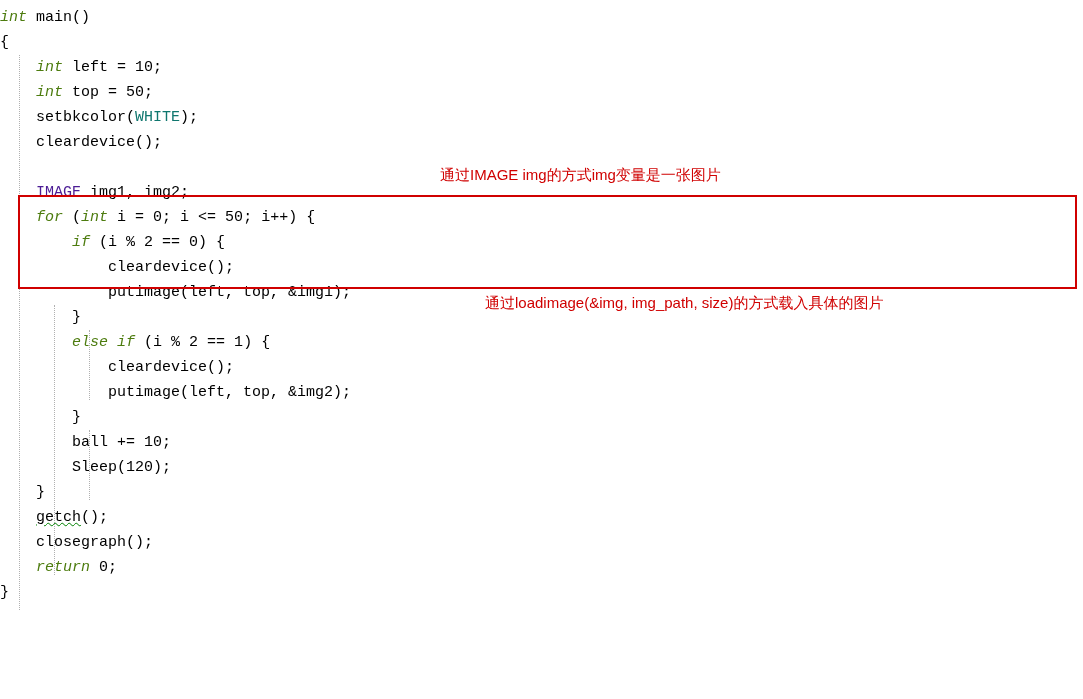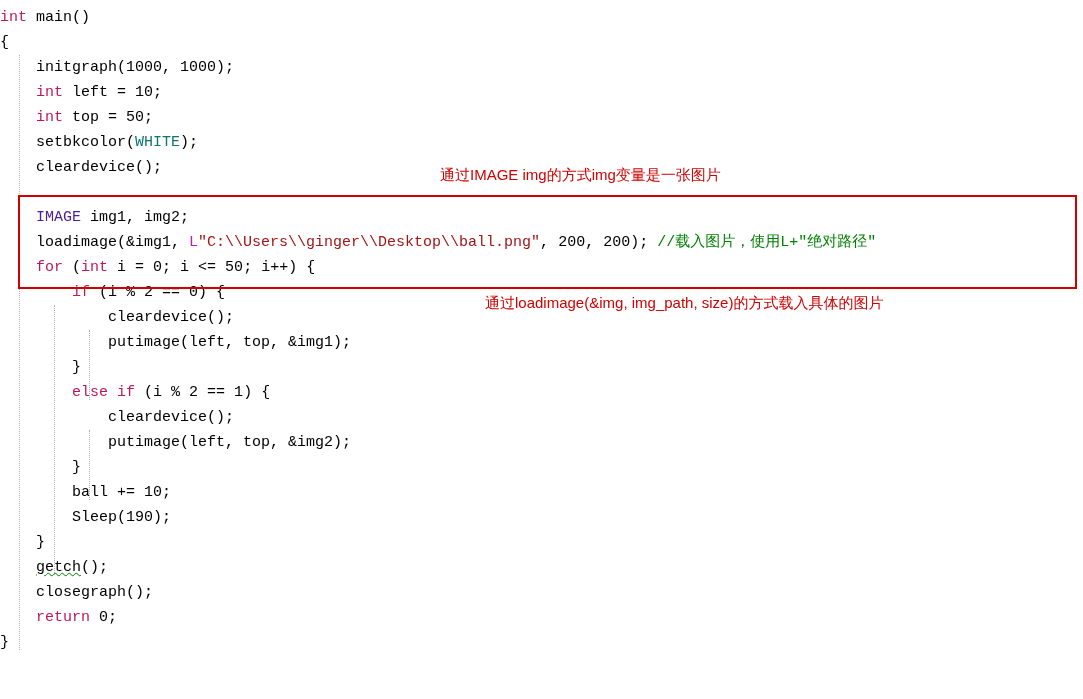--- a/index.html
+++ b/index.html
@@ -13,21 +13,21 @@
   }
   .code-container {
     position: relative;
     padding: 5px 0 5px 0;
   }
   .line {
     white-space: pre;
     height: 25px;
     position: relative;
   }
-  .kw-blue { color: #be185d; }
+  .kw-blue { color: #4d7c0f; font-style: italic; }
   .kw-purple { color: #0f766e; }
   .str { color: #a31515; }
   .str-purple { color: #b820b8; }
   .type { color: #4c1d95; }
   .comment { color: #008000; }
   .anno-red {
     color: #d00000;
     font-family: "Microsoft YaHei", Arial, sans-serif;
     font-size: 15px;
     position: absolute;
@@ -43,39 +43,37 @@
     text-decoration-thickness: 1px;
   }
 </style>
 </head>
 <body>
 
 <div class="code-container">
 
 <div class="line"><span class="kw-blue">int</span><span> main</span><span>()</span></div>
 <div class="line"><span>{</span></div>
-<div class="line"><span>    initgraph(</span><span>1000</span><span>, </span><span>1000</span><span>);</span></div>
 <div class="line"><span>    </span><span class="kw-blue">int</span><span> left = </span><span>10</span><span>;</span></div>
 <div class="line"><span>    </span><span class="kw-blue">int</span><span> top = </span><span>50</span><span>;</span></div>
 <div class="line"><span>    setbkcolor(</span><span class="kw-purple">WHITE</span><span>);</span></div>
 <div class="line"><span>    cleardevice();</span></div>
 <div class="line"><span></span></div>
 <div class="line"><span>    </span><span class="type">IMAGE</span><span> img1, img2;</span></div>
-<div class="line"><span>    loadimage(&amp;img1, </span><span class="str-purple">L</span><span class="str">"C:\\Users\\ginger\\Desktop\\ball.png"</span><span>, </span><span>200</span><span>, </span><span>200</span><span>); </span><span class="comment">//载入图片，使用L+"绝对路径"</span></div>
 <div class="line"><span>    </span><span class="kw-blue">for</span><span> (</span><span class="kw-blue">int</span><span> i = </span><span>0</span><span>; i &lt;= </span><span>50</span><span>; i++) {</span></div>
 <div class="line"><span>        </span><span class="kw-blue">if</span><span> (i % </span><span>2</span><span> == </span><span>0</span><span>) {</span></div>
 <div class="line"><span>            cleardevice();</span></div>
 <div class="line"><span>            putimage(left, top, &amp;img1);</span></div>
 <div class="line"><span>        }</span></div>
 <div class="line"><span>        </span><span class="kw-blue">else</span><span> </span><span class="kw-blue">if</span><span> (i % </span><span>2</span><span> == </span><span>1</span><span>) {</span></div>
 <div class="line"><span>            cleardevice();</span></div>
 <div class="line"><span>            putimage(left, top, &amp;img2);</span></div>
 <div class="line"><span>        }</span></div>
 <div class="line"><span>        ball += </span><span>10</span><span>;</span></div>
-<div class="line"><span>        Sleep(</span><span>190</span><span>);</span></div>
+<div class="line"><span>        Sleep(</span><span>120</span><span>);</span></div>
 <div class="line"><span>    }</span></div>
 <div class="line"><span>    </span><span class="wavy">getch</span><span>();</span></div>
 <div class="line"><span>    closegraph();</span></div>
 <div class="line"><span>    </span><span class="kw-blue">return</span><span> </span><span>0</span><span>;</span></div>
 <div class="line"><span>}</span></div>
 
 <div style="position:absolute; left:19px; top:55px; height:595px; border-left:1px dotted #b0b0b0;"></div>
 <div style="position:absolute; left:54px; top:305px; height:270px; border-left:1px dotted #b0b0b0;"></div>
 <div style="position:absolute; left:89px; top:330px; height:70px; border-left:1px dotted #b0b0b0;"></div>
 <div style="position:absolute; left:89px; top:430px; height:70px; border-left:1px dotted #b0b0b0;"></div>

